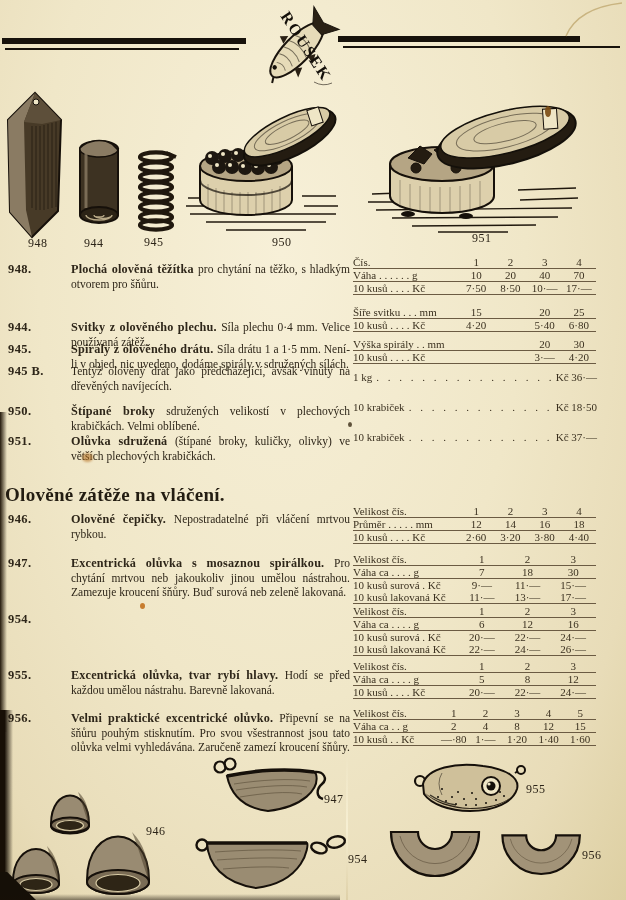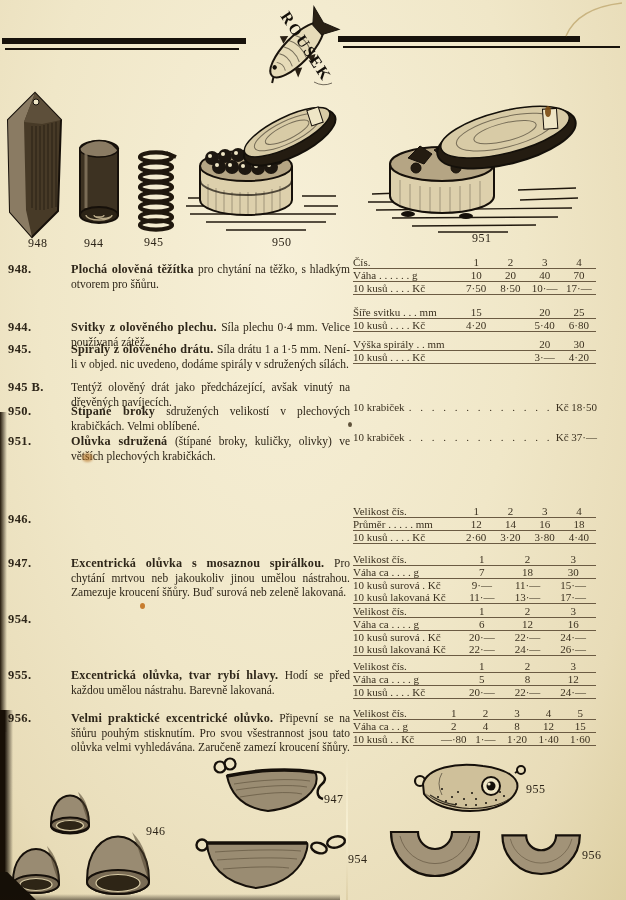--- a/index.html
+++ b/index.html
@@ -229,36 +229,38 @@
     <span class="ptext"><span class="pname">Plochá olověná těžítka</span><span>pro chytání na těžko, s hladkým otvorem pro šňůru.</span></span>
   </div>
   <div class="product" style="top:320px">
     <span class="pnum">944.</span>
     <span class="ptext"><span class="pname">Svitky z olověného plechu.</span><span>Síla plechu 0·4 mm. Velice používaná zátěž.</span></span>
   </div>
   <div class="product" style="top:342px">
     <span class="pnum">945.</span>
     <span class="ptext"><span class="pname">Spirály z olověného drátu.</span><span>Síla drátu 1 a 1·5 mm. Není-li v objed. nic uvedeno, dodáme spirály v sdružených sílách.</span></span>
   </div>
-  <div class="product" style="top:380px">
+  <div class="product" style="top:364px">
     <span class="pnum">945 B.</span>
     <span class="ptext"><span class="pname"></span><span>Tentýž olověný drát jako předcházející, avšak vinutý na dřevěných navíjecích.</span></span>
   </div>
   <div class="product" style="top:404px">
     <span class="pnum">950.</span>
     <span class="ptext"><span class="pname">Štípané broky</span><span>sdružených velikostí v plechových krabičkách. Velmi oblíbené.</span></span>
   </div>
   <div class="product" style="top:434px">
     <span class="pnum">951.</span>
     <span class="ptext"><span class="pname">Olůvka sdružená</span><span>(štípané broky, kuličky, olivky) ve větších plechových krabičkách.</span></span>
   </div>
 
+  <div id="heading">Olověné zátěže na vláčení.</div>
 
   <div class="product" style="top:512px">
     <span class="pnum">946.</span>
+    <span class="ptext"><span class="pname">Olověné čepičky.</span><span>Nepostradatelné při vláčení mrtvou rybkou.</span></span>
   </div>
   <div class="product" style="top:556px">
     <span class="pnum">947.</span>
     <span class="ptext"><span class="pname">Excentrická olůvka s mosaznou spirálkou.</span><span>Pro chytání mrtvou neb jakoukoliv jinou umělou nástrahou. Zamezuje kroucení šňůry. Buď surová neb zeleně lakovaná.</span></span>
   </div>
   <div class="product" style="top:612px">
     <span class="pnum">954.</span>
   </div>
   <div class="product" style="top:668px">
     <span class="pnum">955.</span>
@@ -318,20 +320,25 @@
       </div>
       <div class="trow hline">
         <span class="tlabel">10 kusů . . . . Kč</span>
         <span class="tcell"></span>
         <span class="tcell"></span>
         <span class="tcell">3·—</span>
         <span class="tcell">4·20</span>
       </div>
     </div>
 
+  <div class="price-line" style="top:371px">
+    <span>1 kg</span>
+    <span class="pl-dots">. . . . . . . . . . . . . . . .</span>
+    <span class="pl-price">Kč 36·—</span>
+  </div>
   <div class="price-line" style="top:401px">
     <span>10 krabiček</span>
     <span class="pl-dots">. . . . . . . . . . . . .</span>
     <span class="pl-price">Kč 18·50</span>
   </div>
   <div class="price-line" style="top:431px">
     <span>10 krabiček</span>
     <span class="pl-dots">. . . . . . . . . . . . .</span>
     <span class="pl-price">Kč 37·—</span>
   </div>

